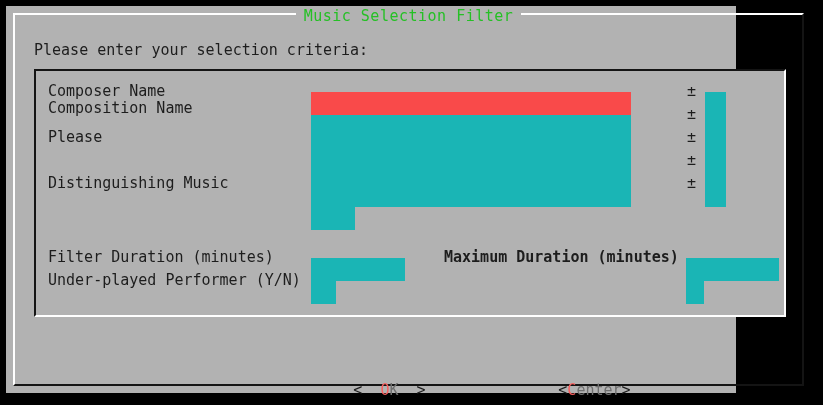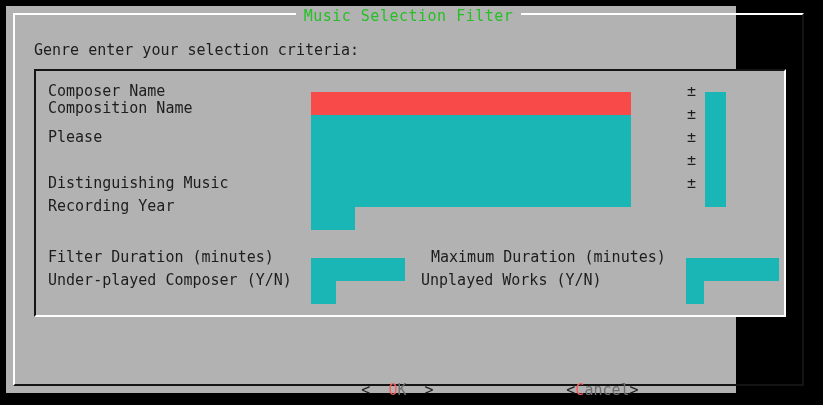--- a/index.html
+++ b/index.html
@@ -116,21 +116,21 @@
     position: absolute;
     color: #1d1d1d;
     font-size: 15px;
     line-height: 17px;
     white-space: pre;
   }
 
   
   .btnrow {
     position: absolute;
-    left: 12px;
+    left: 4px;
     top: 340px;
     width: 100%;
     height: 40px;
   }
   .btn {
     position: absolute;
     font-size: 15px;
     line-height: 18px;
     white-space: pre;
     color: #4a4a4a;
@@ -150,29 +150,28 @@
 <div id="screen">
 
   <div class="dialog">
 
     <div class="dialog-frame">
 
       <div class="title-wrap">
         <span class="title-text">Music Selection Filter</span>
       </div>
 
-      <div class="prompt">Genre enter your selection criteria:</div>
+      <div class="prompt">Please enter your selection criteria:</div>
 
       <div class="panel">
 
         <div class="lbl" style="left:12px; top:12px;">Composer Name</div>
         <div class="lbl" style="left:12px; top:29px;">Composition Name</div>
         <div class="lbl" style="left:12px; top:58px;">Please</div>
         <div class="lbl" style="left:12px; top:104px;">Distinguishing Music</div>
-        <div class="lbl" style="left:12px; top:127px;">Recording Year</div>
 
         <div class="field active" style="left:275px; top:21px; width:320px; height:23px;"></div>
         <div class="field" style="left:275px; top:44px; width:320px; height:23px;"></div>
         <div class="field" style="left:275px; top:67px; width:320px; height:23px;"></div>
         <div class="field" style="left:275px; top:90px; width:320px; height:23px;"></div>
         <div class="field" style="left:275px; top:113px; width:320px; height:23px;"></div>
         <div class="field" style="left:275px; top:136px; width:44px; height:23px;"></div>
 
         <div class="pm" style="left:651px; top:12px;">±</div>
         <div class="pm" style="left:651px; top:35px;">±</div>
@@ -180,40 +179,39 @@
         <div class="pm" style="left:651px; top:81px;">±</div>
         <div class="pm" style="left:651px; top:104px;">±</div>
 
         <div class="field" style="left:669px; top:21px; width:21px; height:23px;"></div>
         <div class="field" style="left:669px; top:44px; width:21px; height:23px;"></div>
         <div class="field" style="left:669px; top:67px; width:21px; height:23px;"></div>
         <div class="field" style="left:669px; top:90px; width:21px; height:23px;"></div>
         <div class="field" style="left:669px; top:113px; width:21px; height:23px;"></div>
 
         <div class="lbl" style="left:12px; top:178px;">Filter Duration (minutes)</div>
-        <div class="lbl" style="left:12px; top:201px;">Under-played Composer (Y/N)</div>
+        <div class="lbl" style="left:12px; top:201px;">Under-played Performer (Y/N)</div>
 
         <div class="field" style="left:275px; top:187px; width:94px; height:23px;"></div>
         <div class="field" style="left:275px; top:210px; width:25px; height:23px;"></div>
 
-        <div class="lbl" style="left:395px; top:178px;">Maximum Duration (minutes)</div>
-        <div class="lbl" style="left:385px; top:201px;">Unplayed Works (Y/N)</div>
+        <div class="lbl" style="left:408px; top:178px;font-weight:bold;">Maximum Duration (minutes)</div>
 
         <div class="field" style="left:650px; top:187px; width:93px; height:23px;"></div>
         <div class="field" style="left:650px; top:210px; width:18px; height:23px;"></div>
 
       </div>
 
       <div class="btnrow">
 
         <button class="btn" style="left:244px; top:8px;">
           <span class="brk">&lt;</span><span class="rest">  </span><span class="hot">O</span><span class="rest">K</span><span class="rest">  </span><span class="brk">&gt;</span>
         </button>
 
         <button class="btn" style="left:449px; top:8px;">
-          <span class="brk">&lt;</span><span class="hot">C</span><span class="rest">ancel</span><span class="brk">&gt;</span>
+          <span class="brk">&lt;</span><span class="hot">C</span><span class="rest">enter</span><span class="brk">&gt;</span>
         </button>
 
       </div>
 
     </div>
   </div>
 </div>
 
 </body></html>

